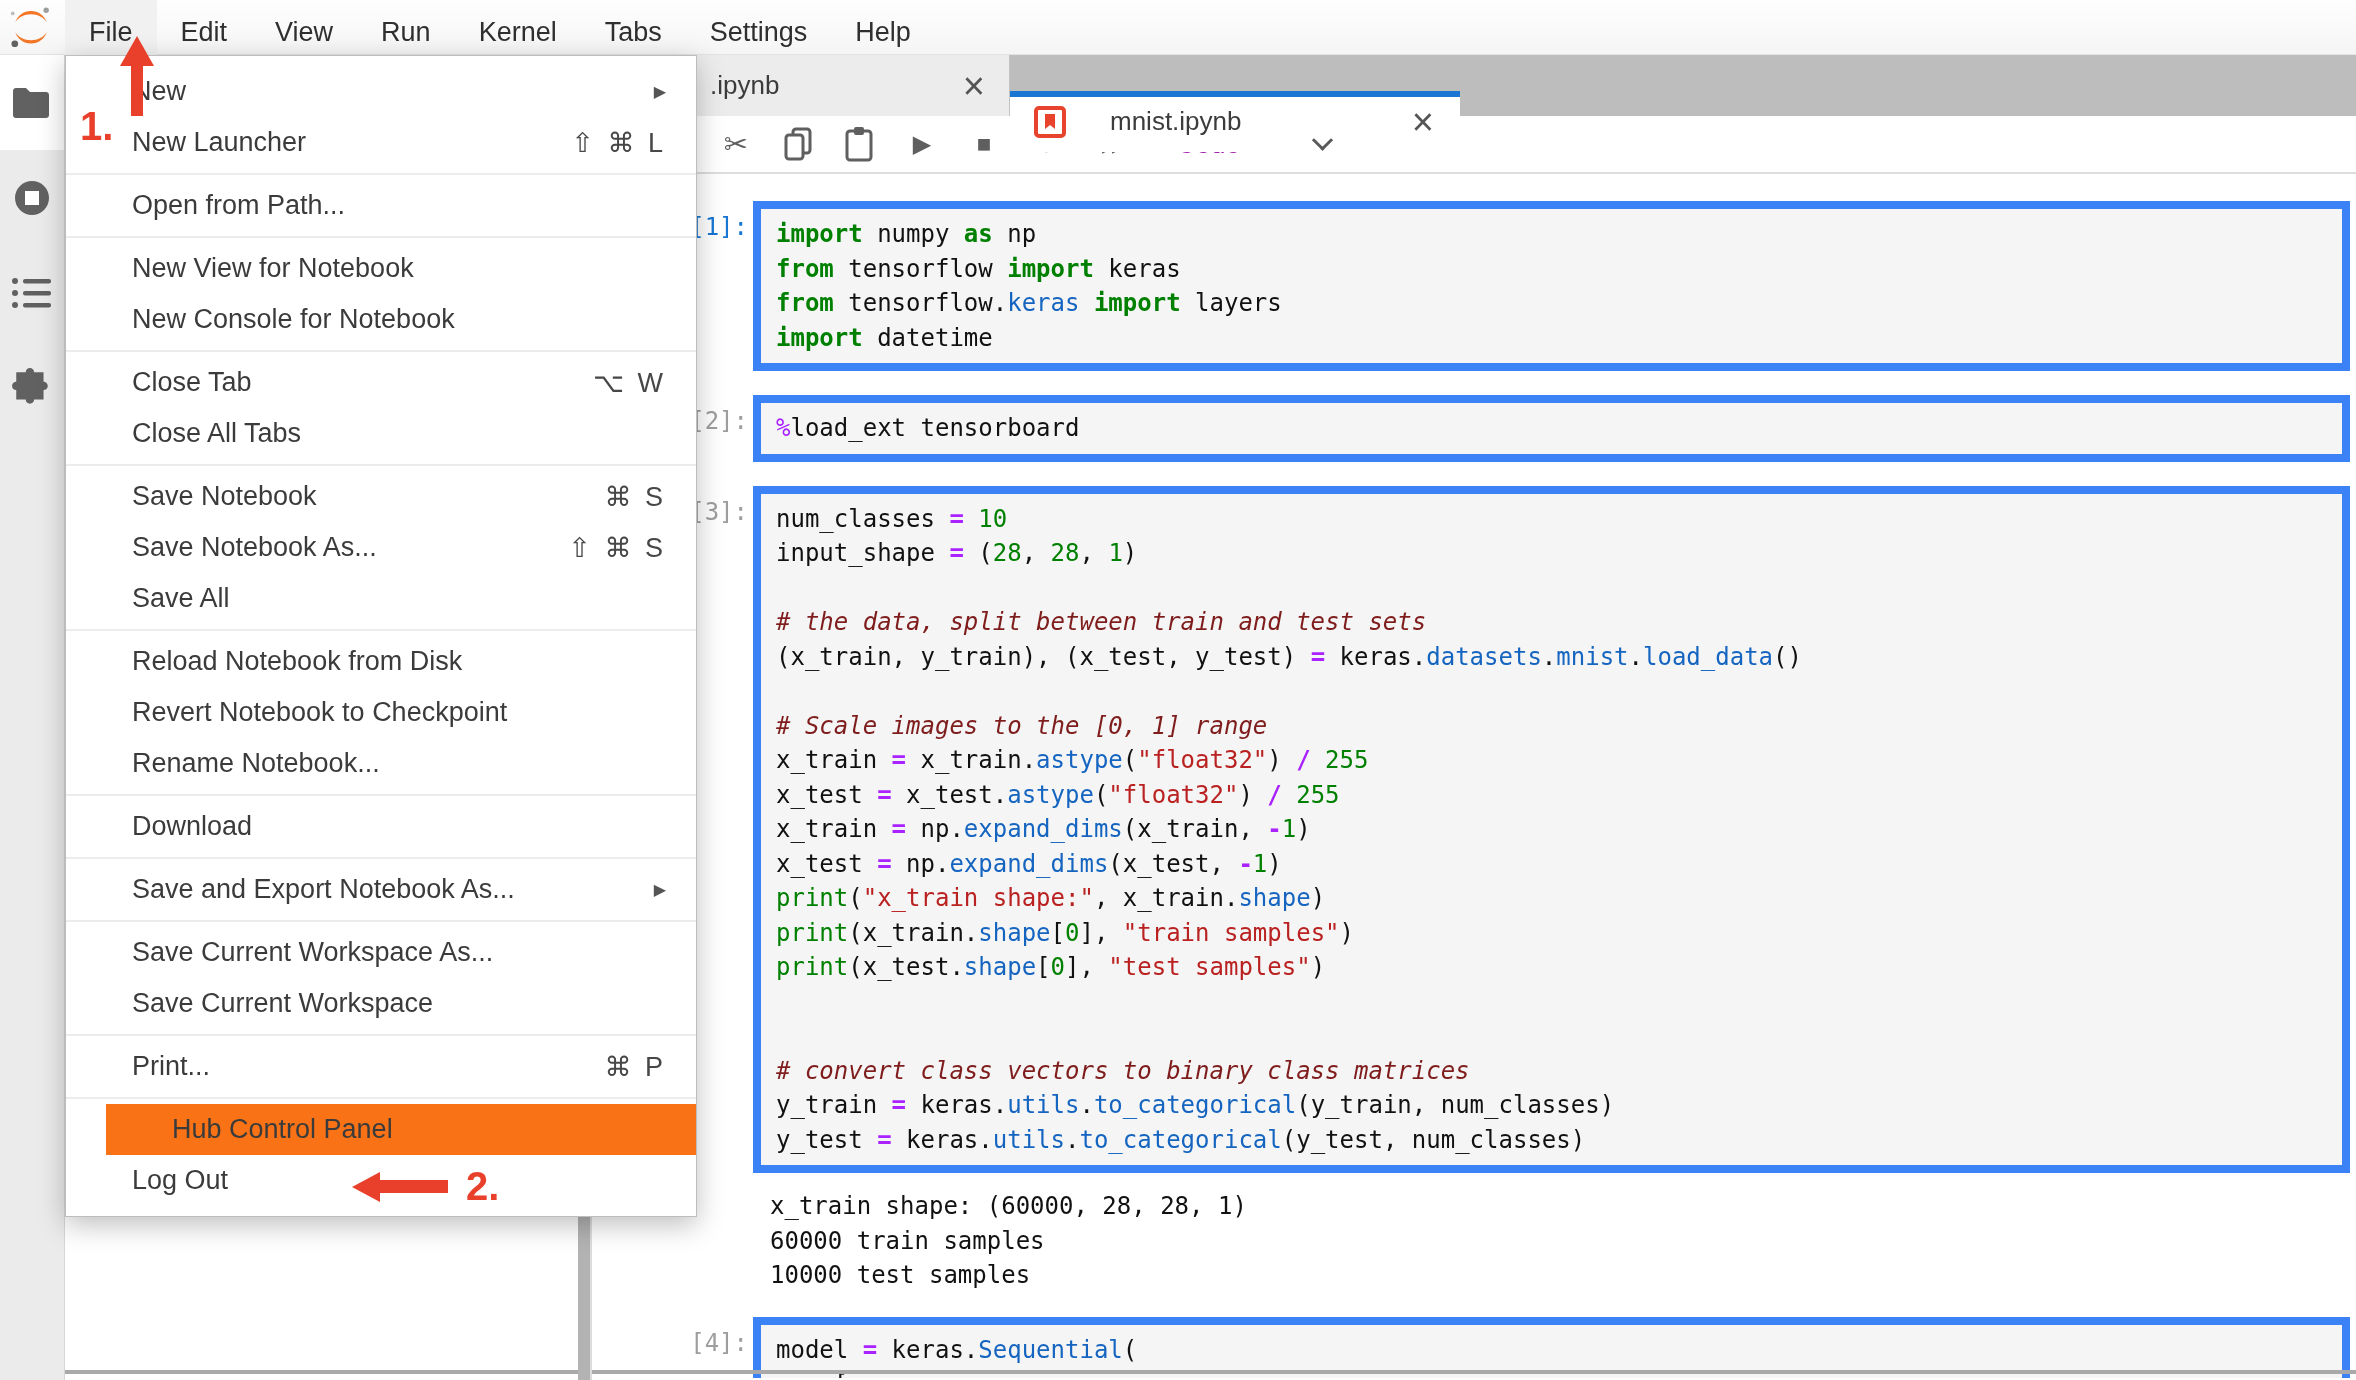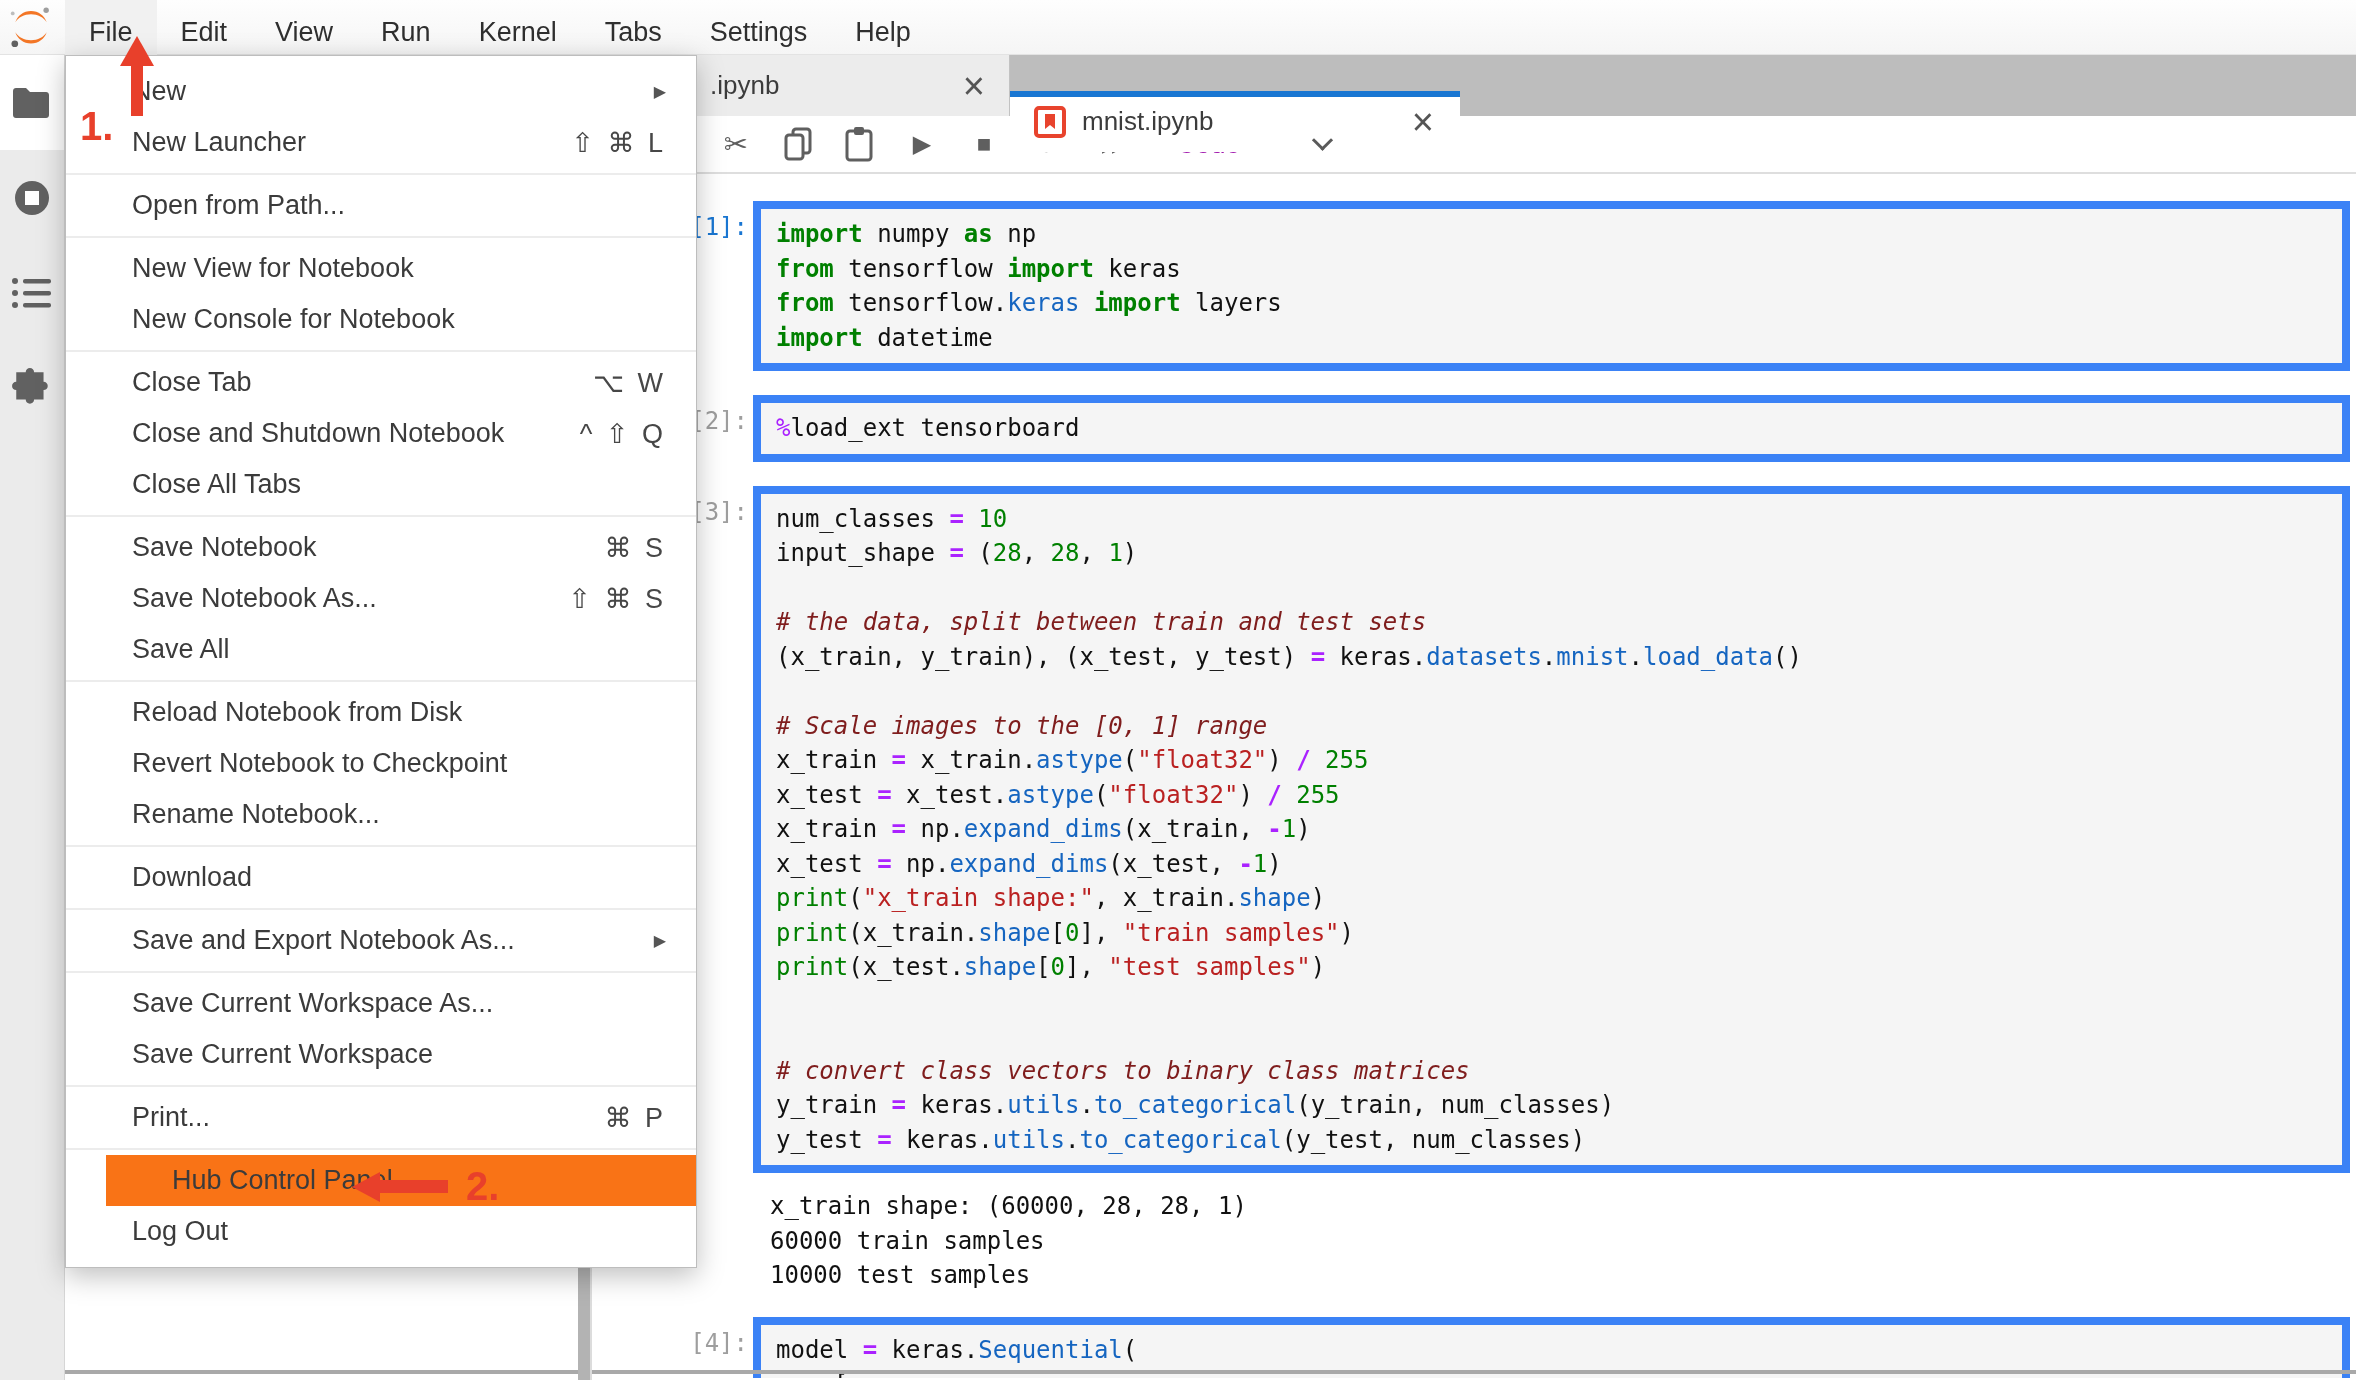--- a/index.html
+++ b/index.html
@@ -24,21 +24,21 @@
 
   
   #sidebar-panel { position:absolute; left:65px; top:55px; width:513px; height:1325px; background:#fff; z-index:3; }
   #splitter { position:absolute; left:578px; top:55px; width:14px; height:1325px;
               background:#b3b3b3; border-right:2px solid #dcdcdc; z-index:8; }
   #bottom-line { position:absolute; left:65px; top:1370px; width:2291px; height:4px; background:#a9a9a9; z-index:6; }
 
   
   #main { position:absolute; left:592px; top:55px; width:1764px; height:1325px; z-index:5; }
   #tabbar { height:61px; background:#bdbdbd; display:flex; }
-  .tab { height:61px; display:flex; align-items:center; font-size:26px; color:#3c3c3c; position:relative; }
+  .tab { height:61px; display:flex; align-items:center; font-size:26px; color:#3c3c3c; position:relative;gap:28px; }
   .tab.inactive { width:418px; background:#ececec; border-right:1px solid #c2c2c2;
                   justify-content:space-between; padding:0 24px 0 118px; }
   .tab.active { width:450px; background:#ffffff; padding:0 26px 0 24px;margin-top:36px; }
   .tab.active::before { content:""; position:absolute; left:0; top:0; width:100%; height:6px; background:#1976d2; }
   .tab-close { font-size:38px; color:#555; line-height:1; margin-left:auto; }
   .tab.active .tab-label { margin-left:16px; }
   #toolbar { height:58px; background:#fff; border-bottom:2px solid #dedede;
              display:flex; align-items:center; padding-left:128px; }
   .tb-icon { width:32px; margin-right:30px; text-align:center; color:#5f5f5f; font-size:29px; }
   .tb-icon.small { font-size:24px; }
@@ -270,24 +270,20 @@
       </div>
       <div class="menu-item">
         <span class="mi-label">New Console for Notebook</span>
       </div>
       <div class="menu-sep"></div>
       <div class="menu-item">
         <span class="mi-label">Close Tab</span>
         <span class="mi-shortcut">⌥ W</span>
       </div>
       <div class="menu-item">
-        <span class="mi-label">Close and Shutdown Notebook</span>
-        <span class="mi-shortcut">^ ⇧ Q</span>
-      </div>
-      <div class="menu-item">
         <span class="mi-label">Close All Tabs</span>
       </div>
       <div class="menu-sep"></div>
       <div class="menu-item">
         <span class="mi-label">Save Notebook</span>
         <span class="mi-shortcut">⌘ S</span>
       </div>
       <div class="menu-item">
         <span class="mi-label">Save Notebook As...</span>
         <span class="mi-shortcut">⇧ ⌘ S</span>

